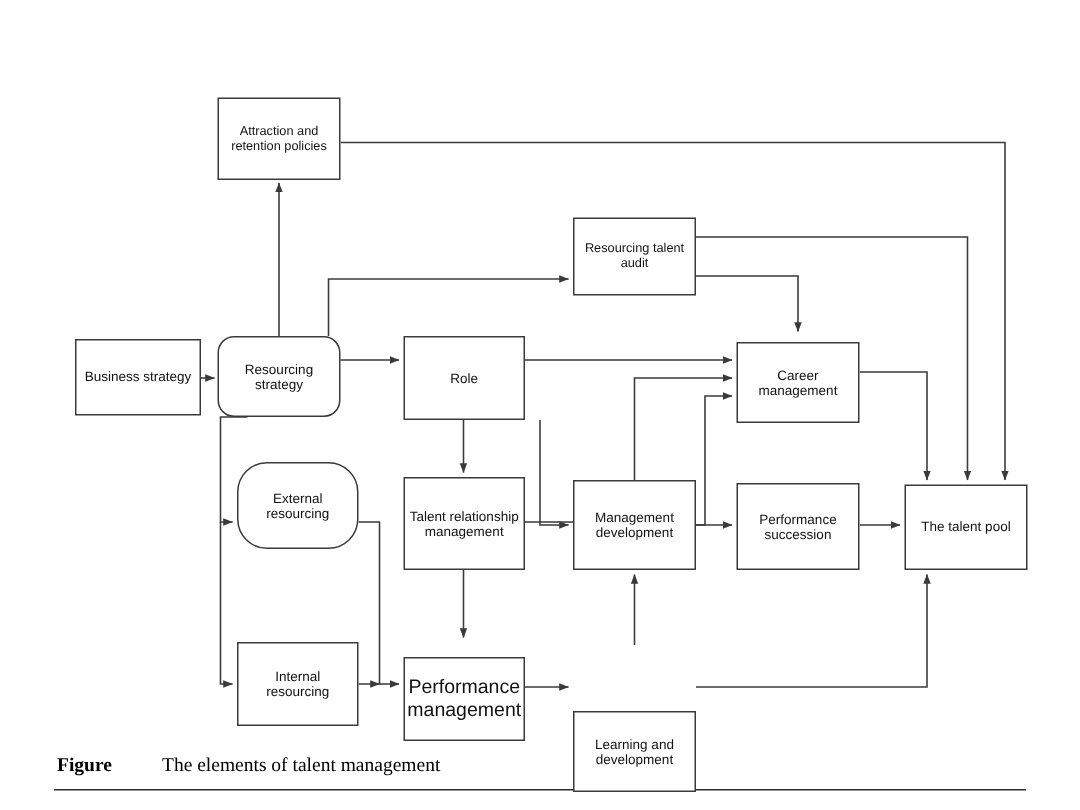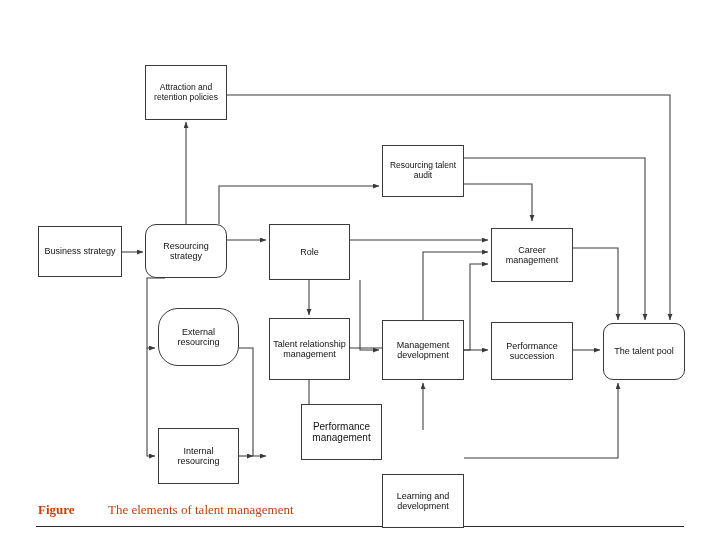--- a/index.html
+++ b/index.html
@@ -37,21 +37,21 @@
     left:0;top:497px;width:720px;height:43px;
   }
   #caption-rule{
     position:absolute;left:36px;top:29px;width:648px;height:0;
     border-top:1.6px solid #2b2b2b;
   }
   .cap-text{
     position:absolute;
     font-family:"Liberation Serif", serif;
     font-size:13px;
-    color:#c2410c;
+    color:#000000;
     top:5px;
   }
   #cap-label{left:38px;font-weight:600;}
   #cap-title{left:108px;}
 </style>
 </head>
 <body>
 
 <div id="slide">
 
@@ -112,21 +112,21 @@
         <path d="M573,248 L618,248 L618,320" stroke="#3a3a3a"></path>
       </g>
     </svg>
 
     <div class="node" style="left: 145px; top: 65px; width: 82px; height: 55px; font-size: 8.5px;">
         <span>Attraction and retention policies</span>
       </div>
     <div class="node" style="left: 382px; top: 145px; width: 82px; height: 52px; font-size: 8.5px;">
         <span>Resourcing talent audit</span>
       </div>
-    <div class="node" style="left: 38px; top: 226px; width: 84px; height: 51px; font-size: 9px;">
+    <div class="node" style="left: 50px; top: 226px; width: 84px; height: 51px; font-size: 9px;">
         <span>Business strategy</span>
       </div>
     <div class="node" style="left: 145px; top: 224px; width: 82px; height: 54px; font-size: 9px; border-radius: 11px;">
         <span>Resourcing strategy</span>
       </div>
     <div class="node" style="left: 269px; top: 224px; width: 81px; height: 56px; font-size: 9px;">
         <span>Role</span>
       </div>
     <div class="node" style="left: 491px; top: 228px; width: 82px; height: 54px; font-size: 9px;">
         <span>Career management</span>
@@ -136,27 +136,27 @@
       </div>
     <div class="node" style="left: 269px; top: 318px; width: 81px; height: 62px; font-size: 9px; justify-content: center;">
         <span>Talent relationship management</span>
       </div>
     <div class="node" style="left: 382px; top: 320px; width: 82px; height: 60px; font-size: 9px;">
         <span>Management development</span>
       </div>
     <div class="node" style="left: 491px; top: 322px; width: 82px; height: 58px; font-size: 9px;">
         <span>Performance succession</span>
       </div>
-    <div class="node" style="left: 603px; top: 323px; width: 82px; height: 57px; font-size: 9px; border-radius: 10px;">
+    <div class="node" style="left: 603px; top: 323px; width: 82px; height: 57px; font-size: 9px;">
         <span>The talent pool</span>
       </div>
     <div class="node" style="left: 158px; top: 428px; width: 81px; height: 56px; font-size: 9px;">
         <span>Internal resourcing</span>
       </div>
-    <div class="node" style="left: 269px; top: 404px; width: 81px; height: 56px; font-size: 10px; margin-left: 32px;">
+    <div class="node" style="left: 269px; top: 438px; width: 81px; height: 56px; font-size: 13px;">
         <span>Performance management</span>
       </div>
     <div class="node" style="left: 382px; top: 430px; width: 82px; height: 54px; font-size: 9px; margin-top: 44px;">
         <span>Learning and development</span>
       </div>
 
   </div>
 
   <div id="caption">
     <div class="cap-text" id="cap-label">Figure</div>

